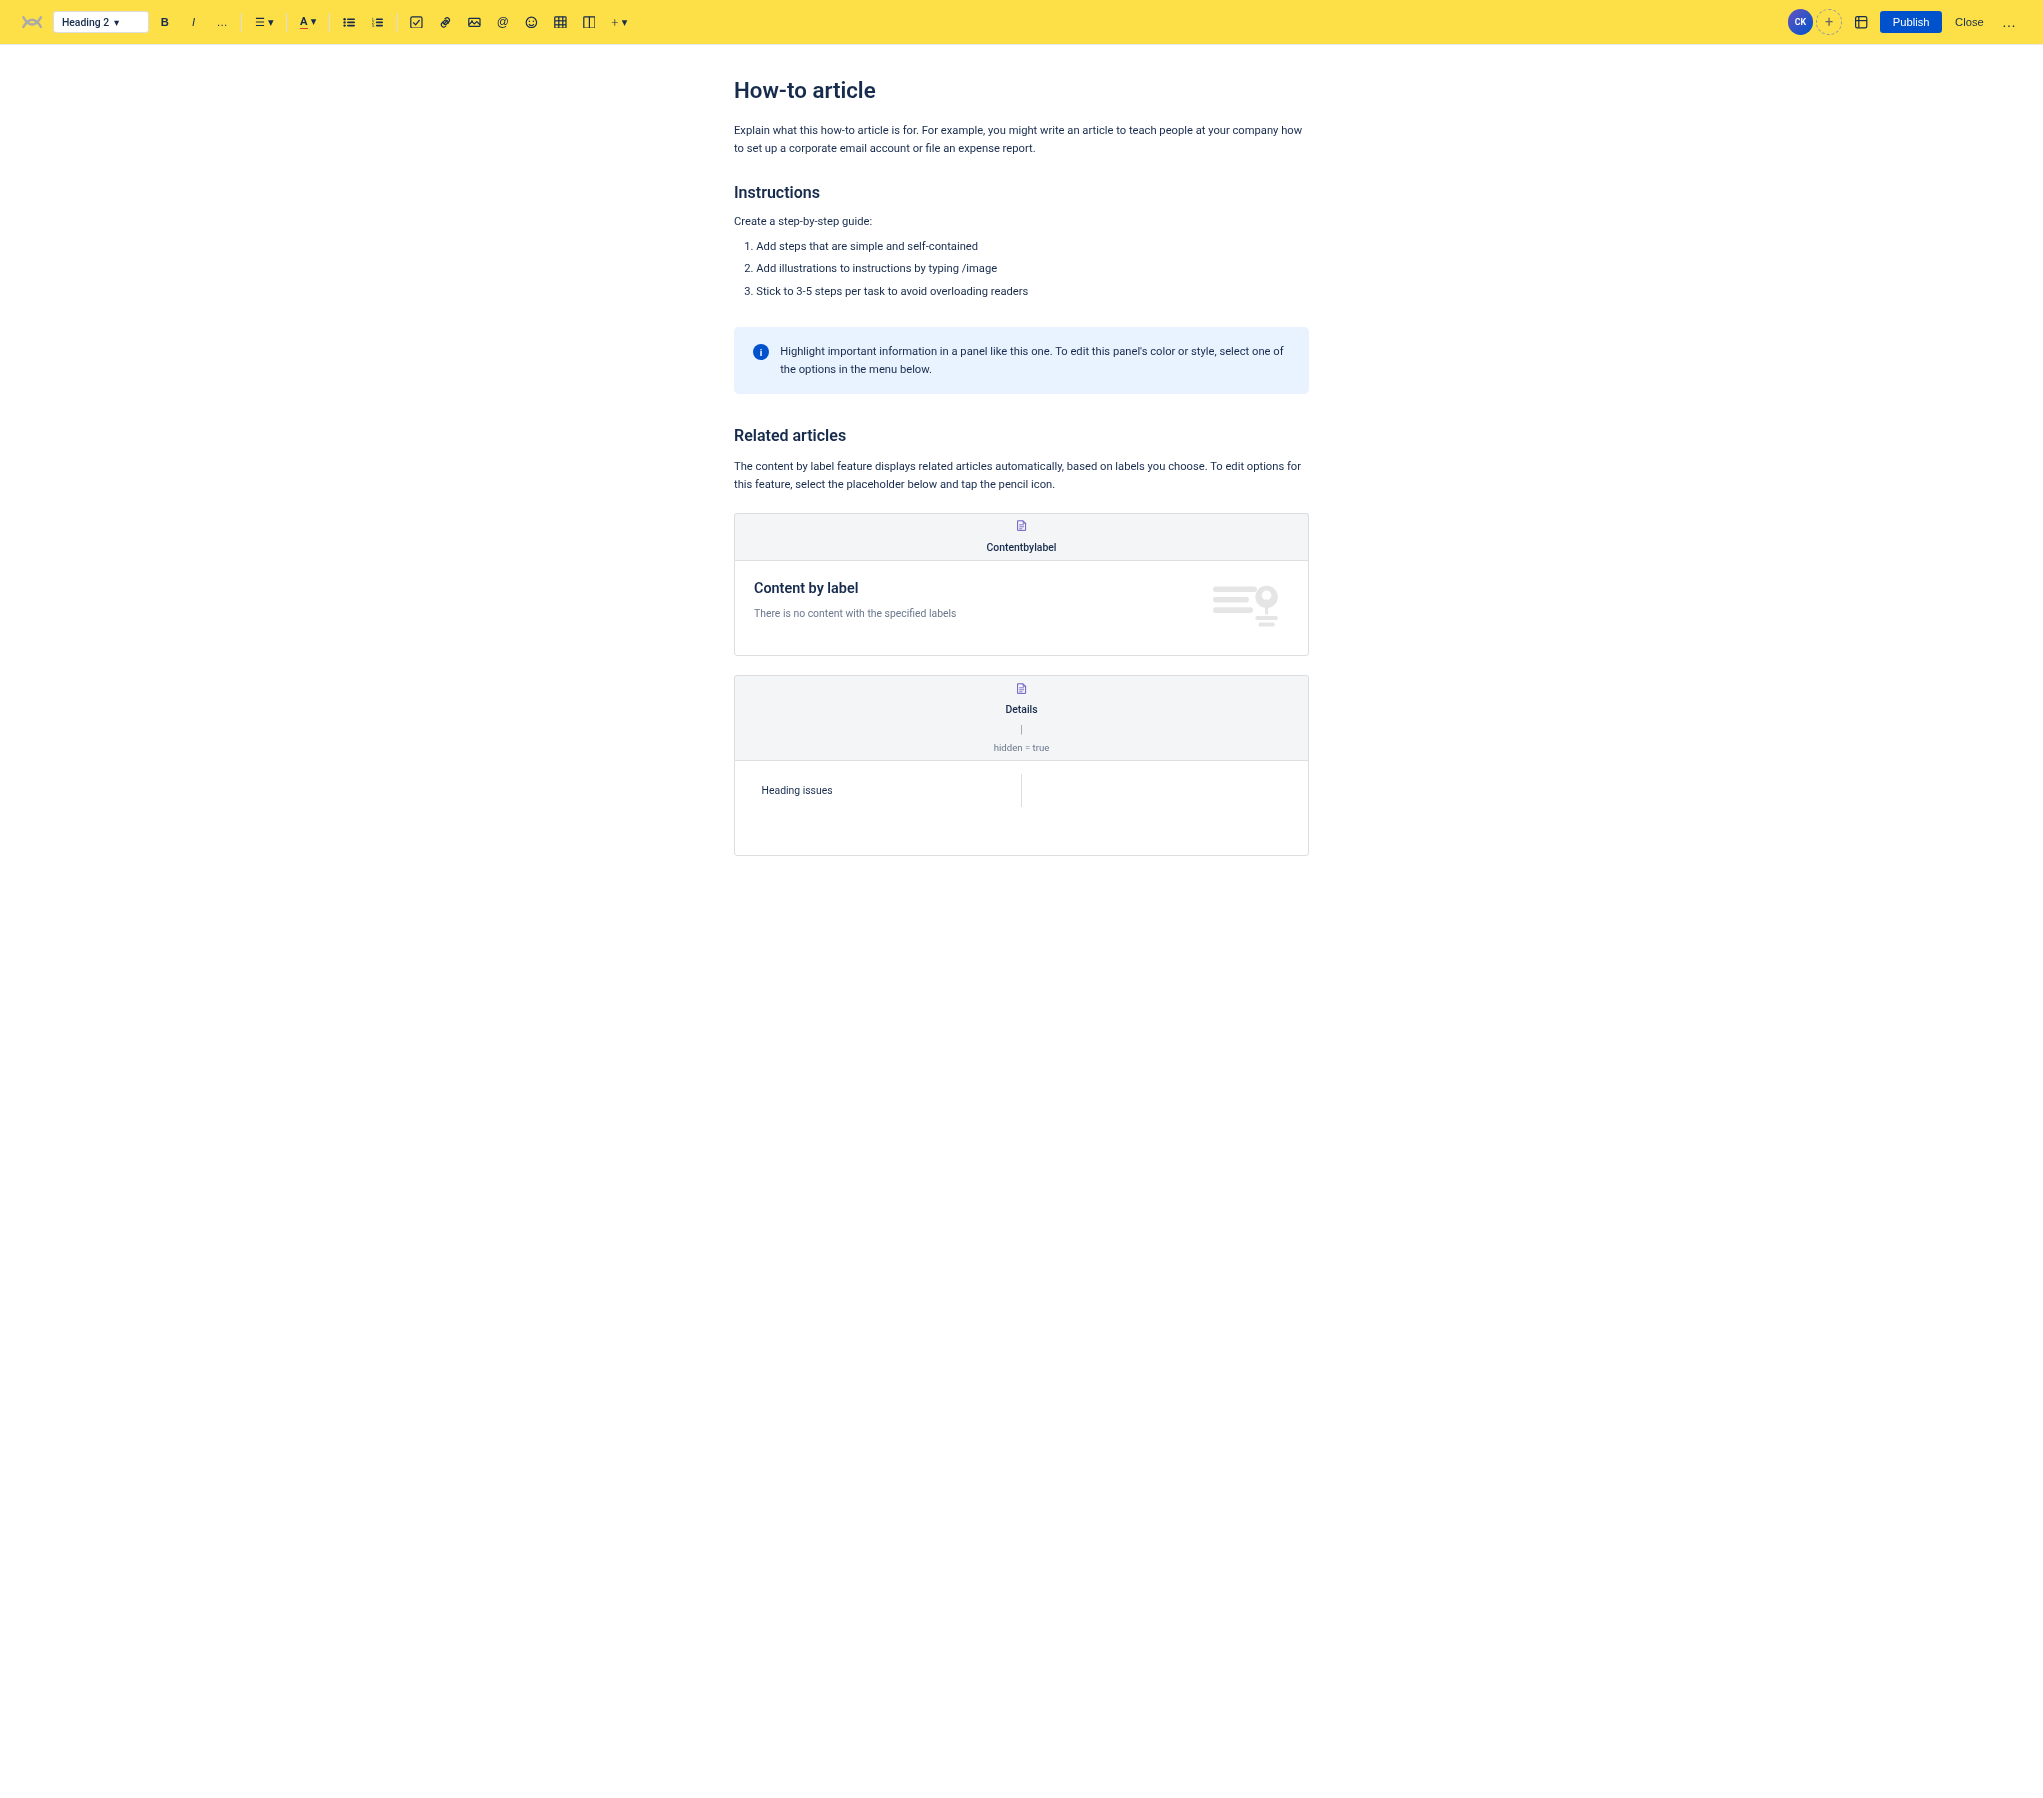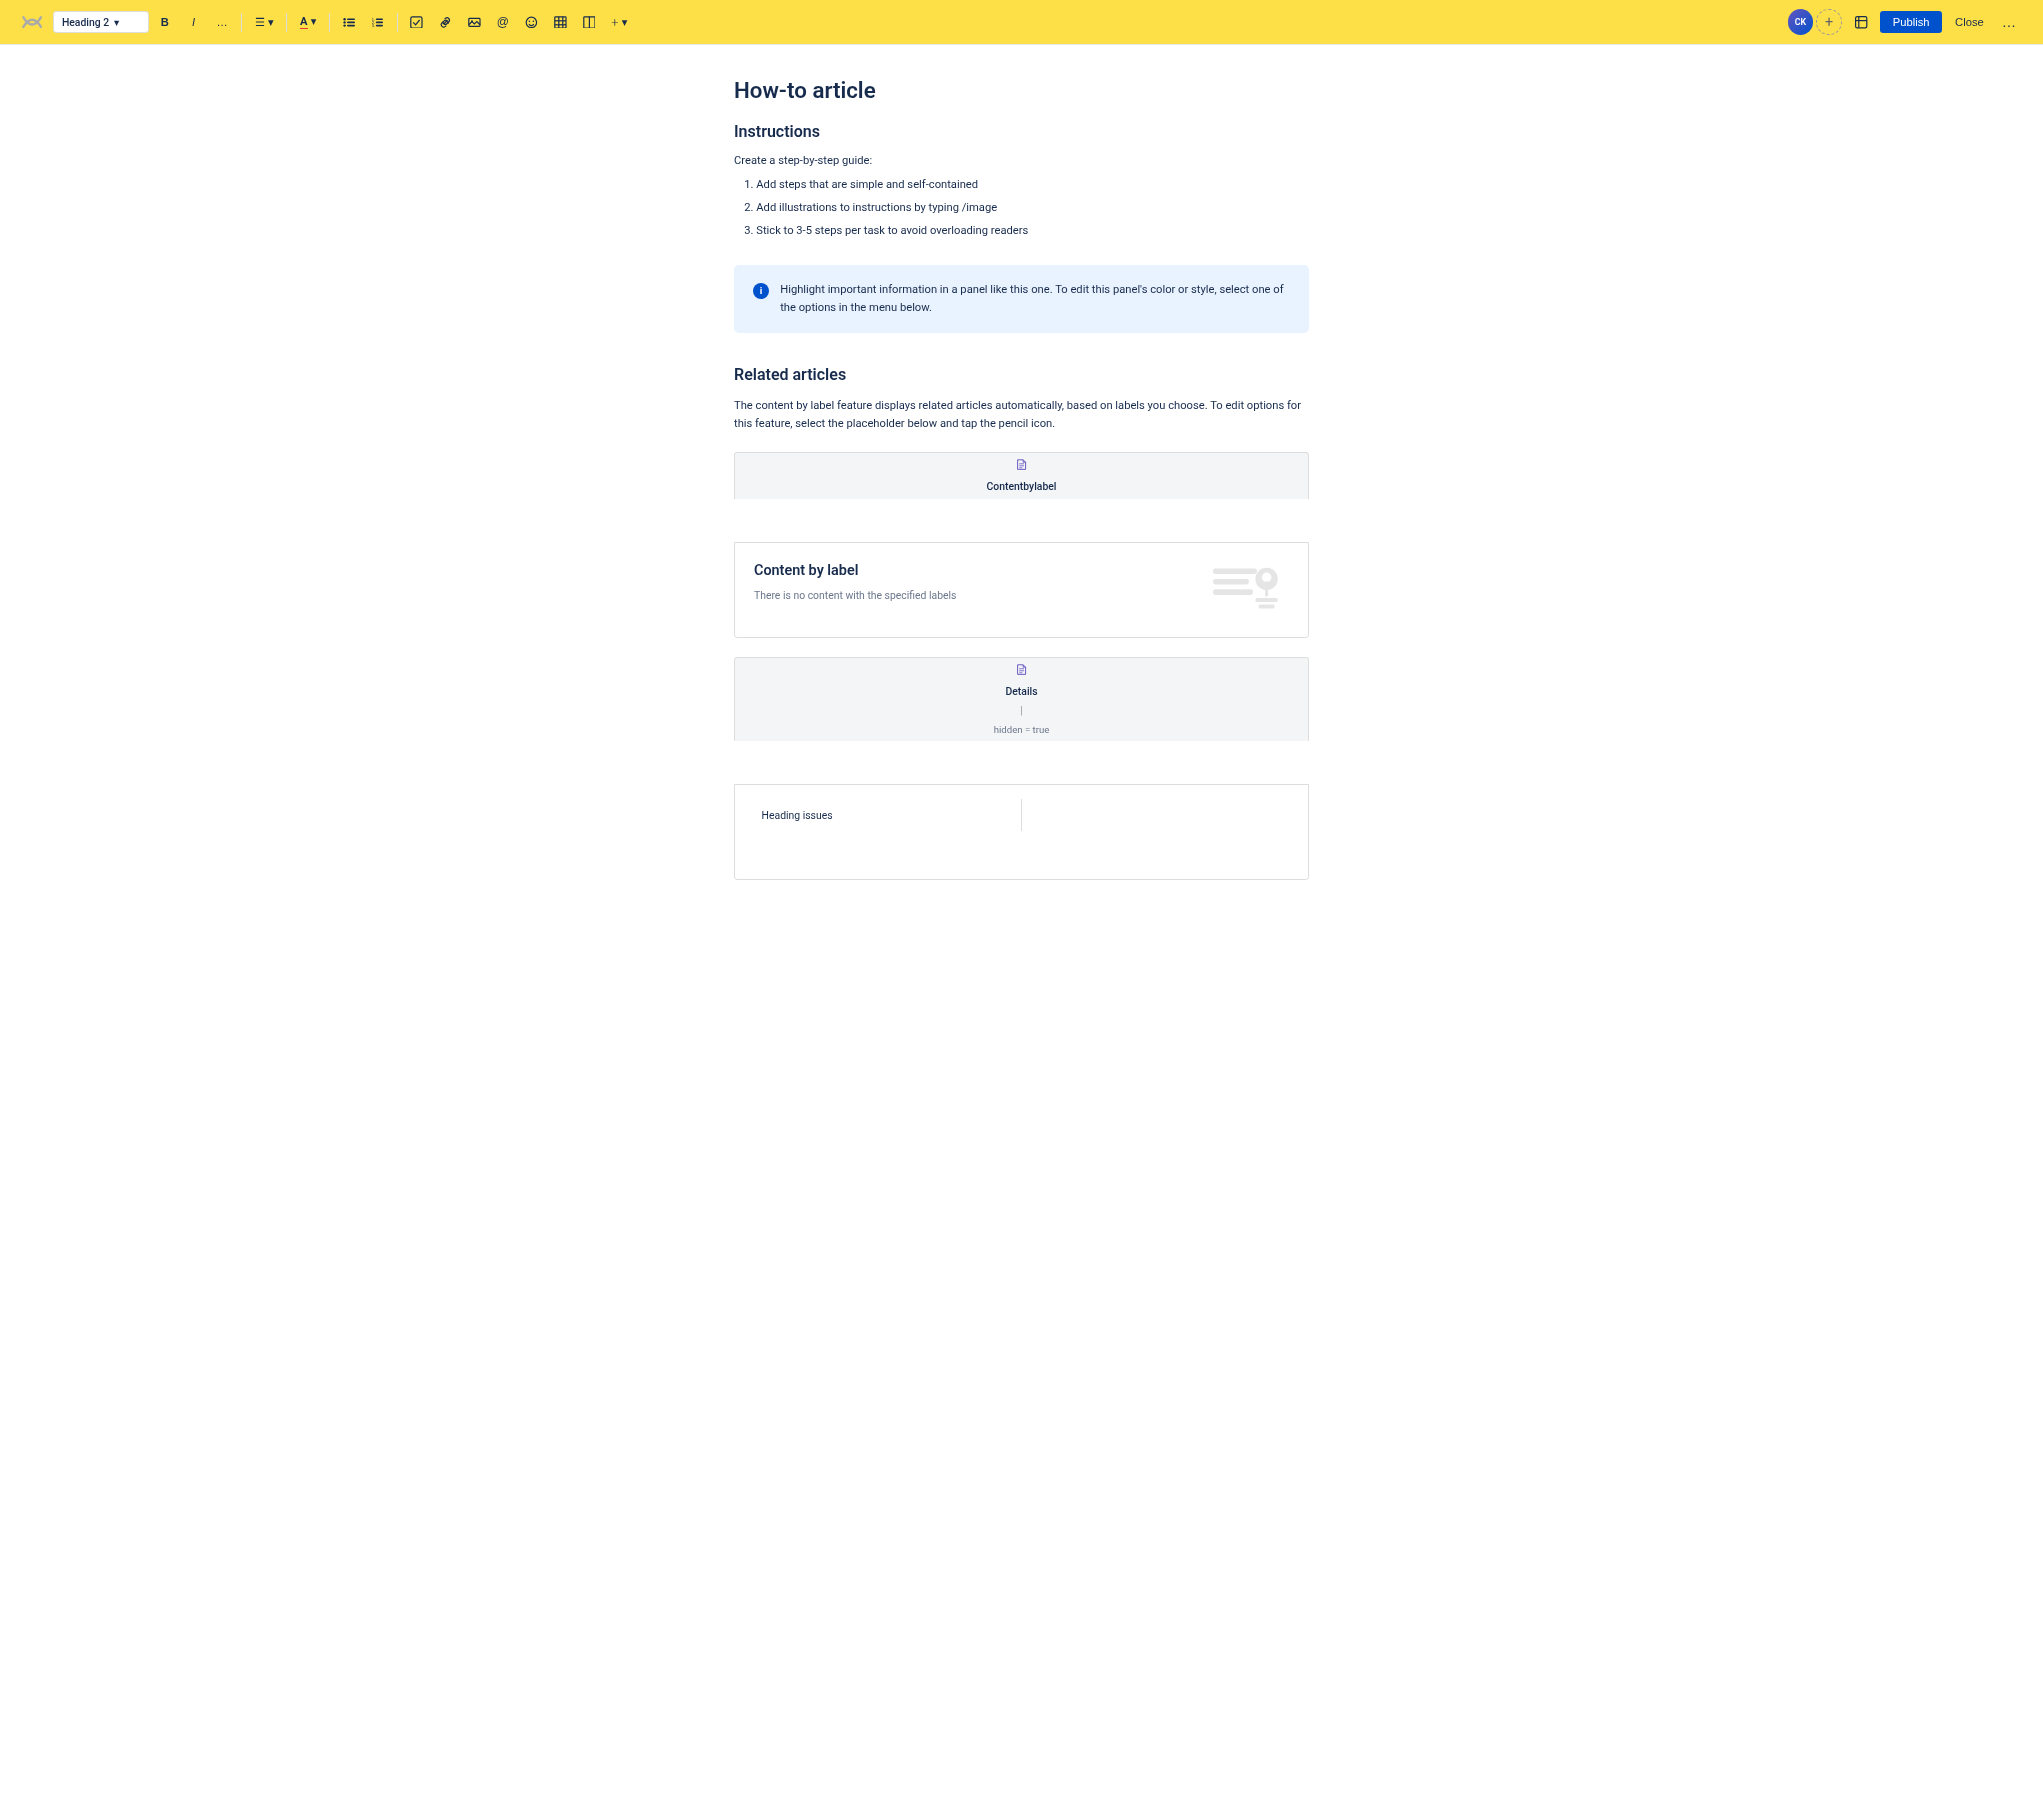--- a/index.html
+++ b/index.html
@@ -262,21 +262,20 @@
       font-size: 9.6px;
     }
 
     .macro-body {
       border: 0.8px solid #ddd;
       border-radius: 0 0 3.2px 3.2px;
       padding: 19px;
       background: #fff;
       min-height: 96px;
       position: relative;
-      margin-top: 43px;
     }
 
     .content-by-label-title {
       font-size: 14.4px;
       font-weight: 600;
       color: #172b4d;
       margin-bottom: 9.6px;
     }
 
     .content-by-label-empty {
@@ -498,20 +497,21 @@
     <button class="btn-icon">
       <span style="font-size:14.4px; letter-spacing:0.8px;">…</span>
     </button>
   </div>
 </div>
 
 <div class="content-area">
 
   <h1 class="article-title">How-to article</h1>
 
+  <p class="article-intro">Explain what this how-to article is for. For example, you might write an article to teach people at your company how to set up a corporate email account or file an expense report.</p>
 
   <h2 class="section-heading">Instructions</h2>
   <p class="step-intro">Create a step-by-step guide:</p>
 
   <ol class="steps-list">
     <li>Add steps that are simple and self-contained</li>
     <li>Add illustrations to instructions by typing /image</li>
     <li>Stick to 3-5 steps per task to avoid overloading readers</li>
   </ol>
 

